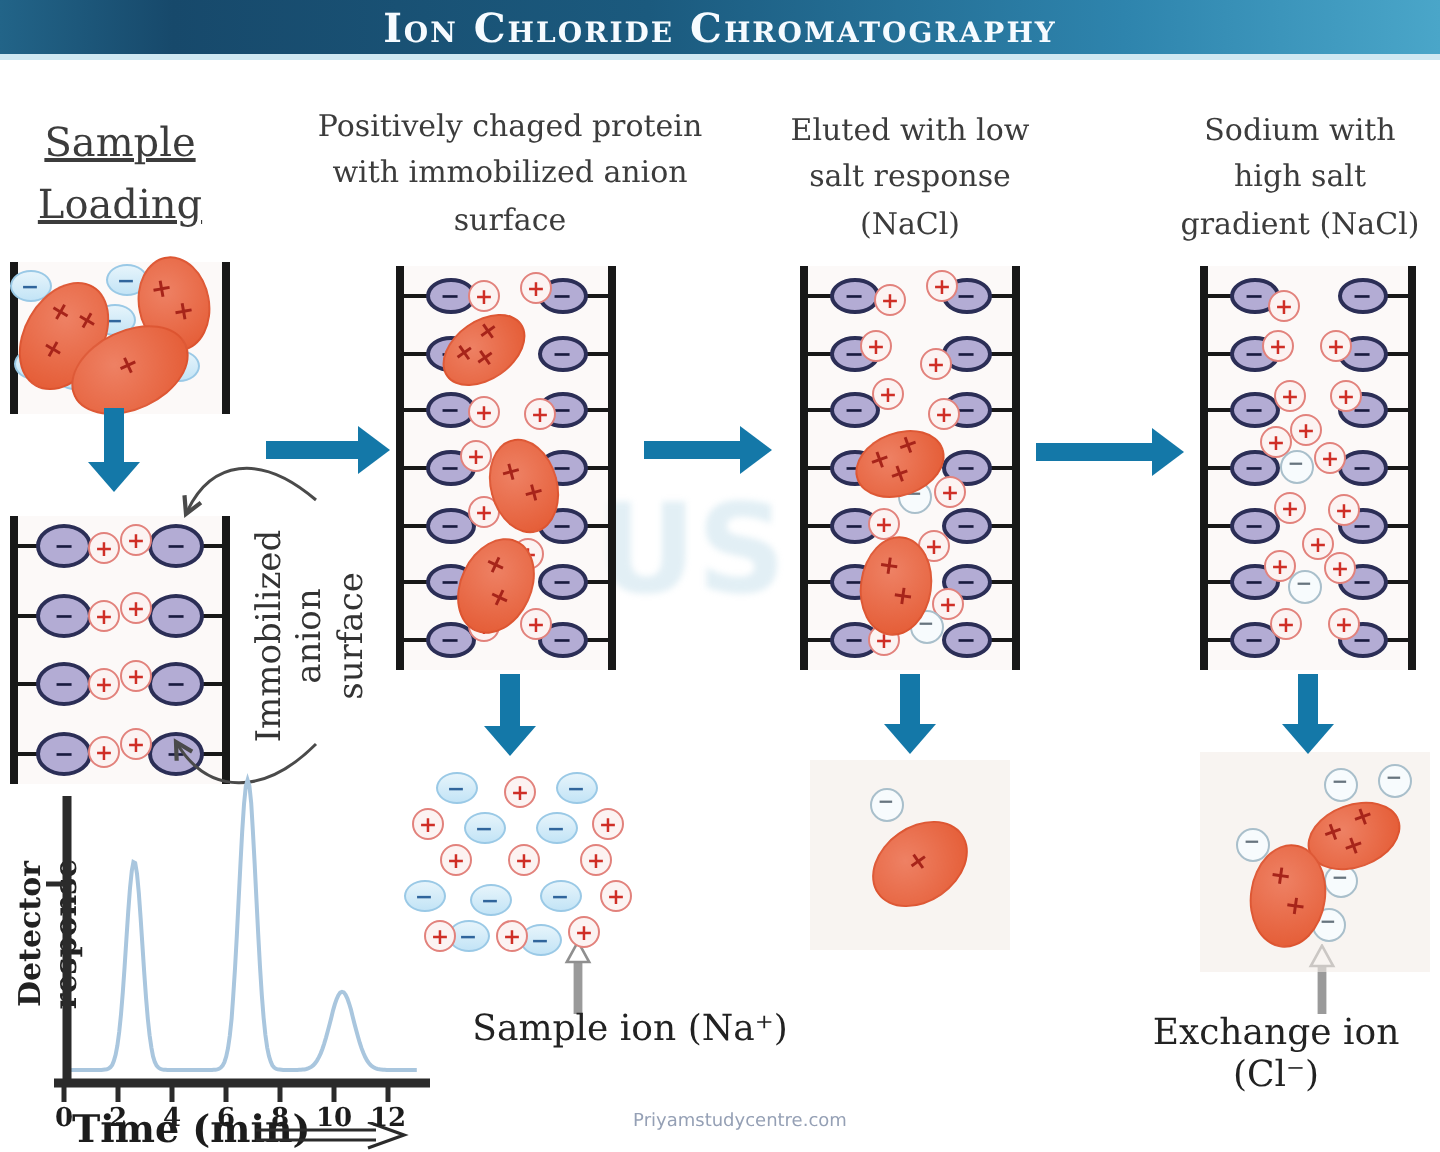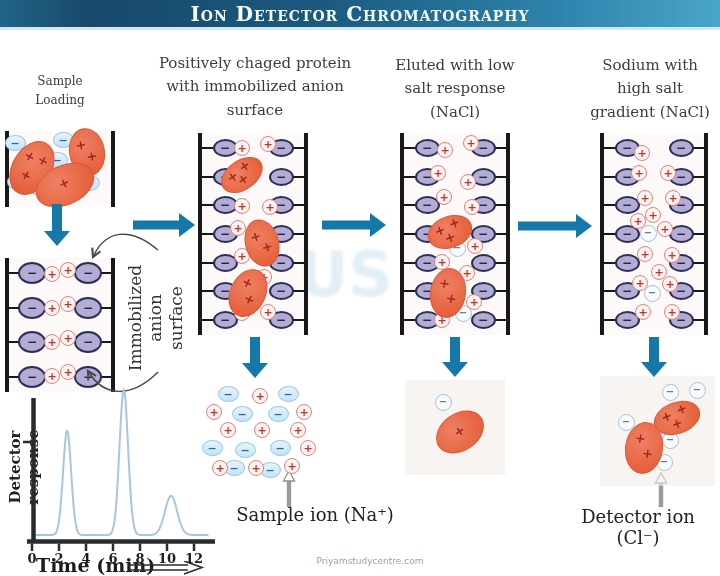--- a/index.html
+++ b/index.html
@@ -8,21 +8,21 @@
   .abs{position:absolute}
 
   
   .title-bar{position:absolute;left:0;top:0;width:720px;height:27px;
     background:linear-gradient(90deg,#226488 0%,#17496b 12%,#1b5a7e 45%,#2e84ad 78%,#4aa6c9 100%);
     border-bottom:3px solid #cfe8f2;display:flex;align-items:center;justify-content:center;}
   .title-bar span{font-variant:small-caps;font-weight:bold;font-size:20px;letter-spacing:1px;color:#f6fbff;}
 
   
   .header-label{position:absolute;text-align:center;font-size:15px;color:#3c3c3c;line-height:1.55;}
-  .hd1{left:15px;top:72px;width:90px;font-size:12px;}
+  .hd1{left:15px;top:56px;width:90px;font-size:20px;text-decoration:underline;}
   .hd2{left:155px;top:52px;width:200px;}
   .hd3{left:395px;top:54px;width:120px;}
   .hd4{left:590px;top:54px;width:120px;}
 
   
   .stage{position:absolute;}
   .col-bg{background:rgba(250,243,241,0.5);}
   .panel-bg{background:rgba(244,236,232,0.6);}
   .wall{position:absolute;top:0;width:4px;height:100%;background:#181818;}
   .rung{position:absolute;height:2px;background:#181818;}
@@ -69,21 +69,21 @@
   #chromatogram{position:absolute;left:0;top:380px;width:230px;height:196px;}
   .ylab{position:absolute;left:-58px;top:76px;width:150px;height:22px;transform:rotate(-90deg);
     text-align:center;font-size:15px;font-weight:bold;color:#222;}
   .xlab{position:absolute;left:36px;top:174px;font-size:19px;font-weight:bold;color:#1c1c1c;}
   .stage,.ar,.curved,#chromatogram{z-index:1;}
 </style>
 </head>
 <body>
 
 <div class="title-bar">
-  <span>Ion Detector Chromatography</span>
+  <span>Ion Chloride Chromatography</span>
 </div>
 
 <div class="header-label hd1">Sample Loading</div>
 <div class="header-label hd2">Positively chaged protein with immobilized anion surface</div>
 <div class="header-label hd3">Eluted with low salt response (NaCl)</div>
 <div class="header-label hd4">Sodium with high salt gradient (NaCl)</div>
 
 <div class="ghost">US</div>
 
 <div id="canvas">
@@ -410,14 +410,14 @@
       <line x1="140" y1="163.5" x2="140" y2="171" stroke="#2b2b2b" stroke-width="2.5"></line>
       <text x="140" y="183" text-anchor="middle" fill="#1c1c1c" font-size="13" font-weight="bold" font-family="&quot;DejaVu Serif&quot;, &quot;Liberation Serif&quot;, serif">8</text>
       <line x1="167" y1="163.5" x2="167" y2="171" stroke="#2b2b2b" stroke-width="2.5"></line>
       <text x="167" y="183" text-anchor="middle" fill="#1c1c1c" font-size="13" font-weight="bold" font-family="&quot;DejaVu Serif&quot;, &quot;Liberation Serif&quot;, serif">10</text>
       <line x1="194" y1="163.5" x2="194" y2="171" stroke="#2b2b2b" stroke-width="2.5"></line>
       <text x="194" y="183" text-anchor="middle" fill="#1c1c1c" font-size="13" font-weight="bold" font-family="&quot;DejaVu Serif&quot;, &quot;Liberation Serif&quot;, serif">12</text>
     </svg>
   </div>
 
 <div class="ion-label sodium">Sample ion (Na⁺)</div>
-<div class="ion-label chloride">Detector ion (Cl⁻)</div>
+<div class="ion-label chloride">Exchange ion (Cl⁻)</div>
 <div class="site-mark">Priyamstudycentre.com</div>
 
 </body></html>

